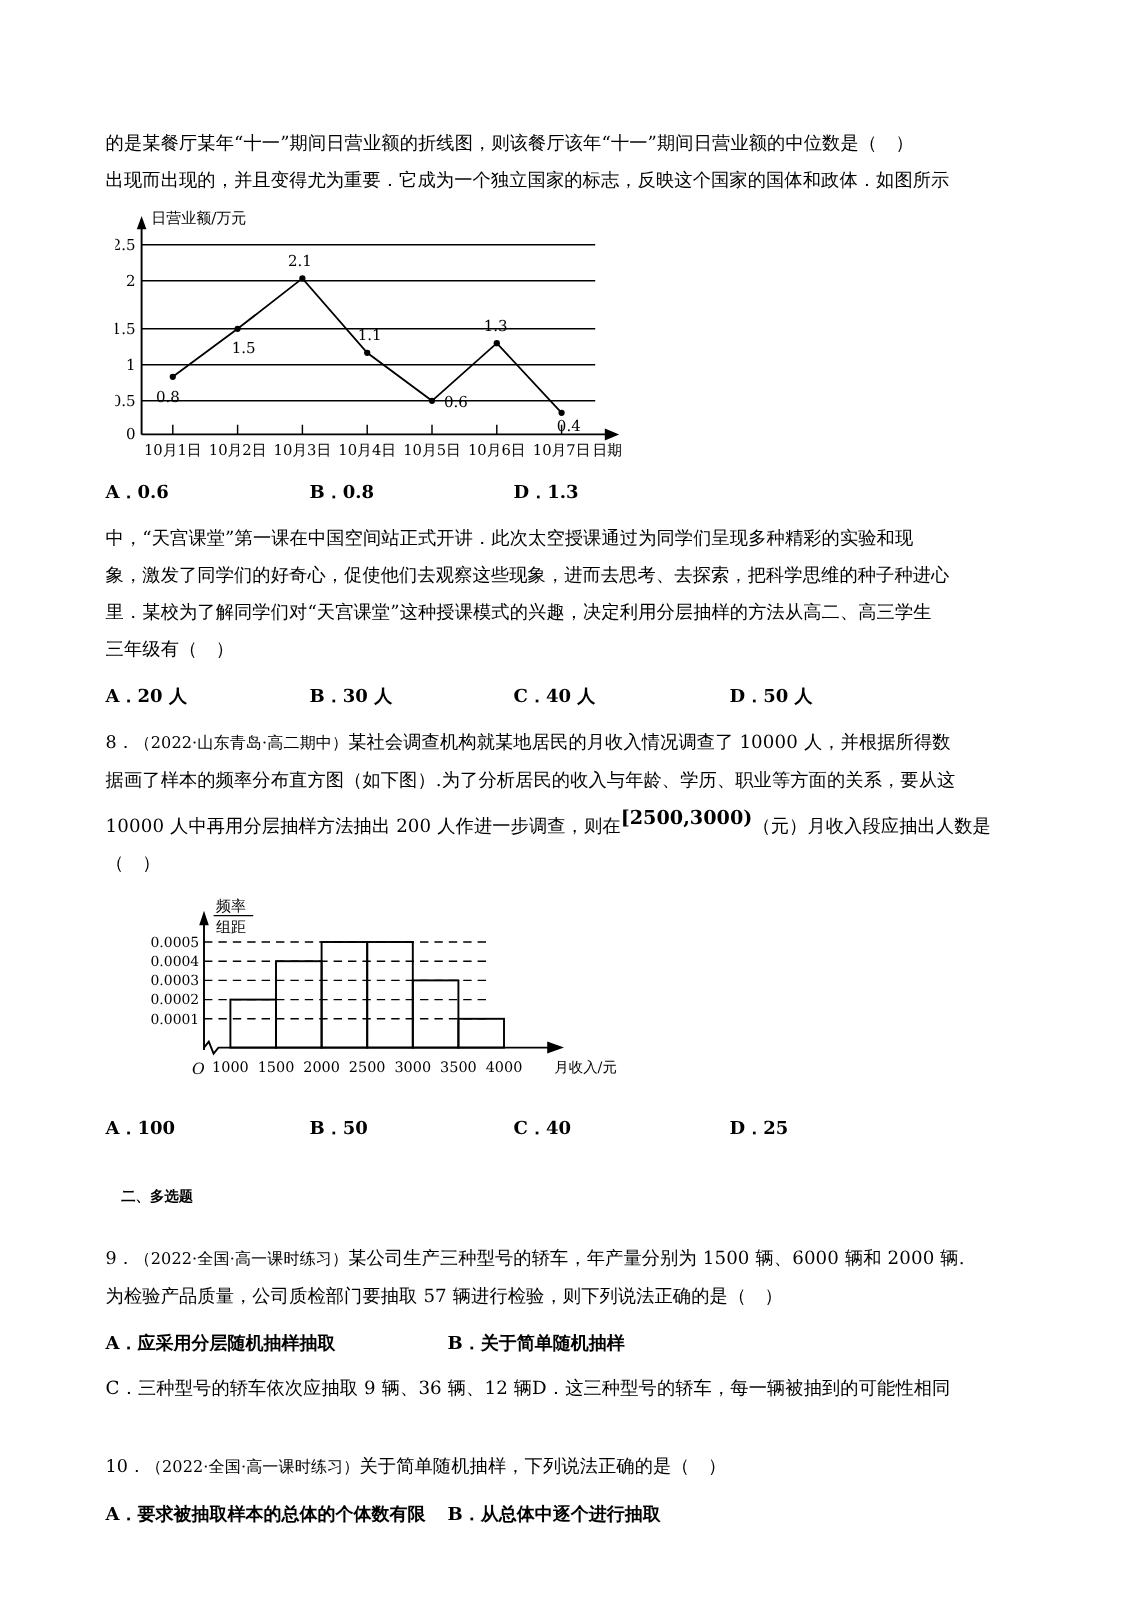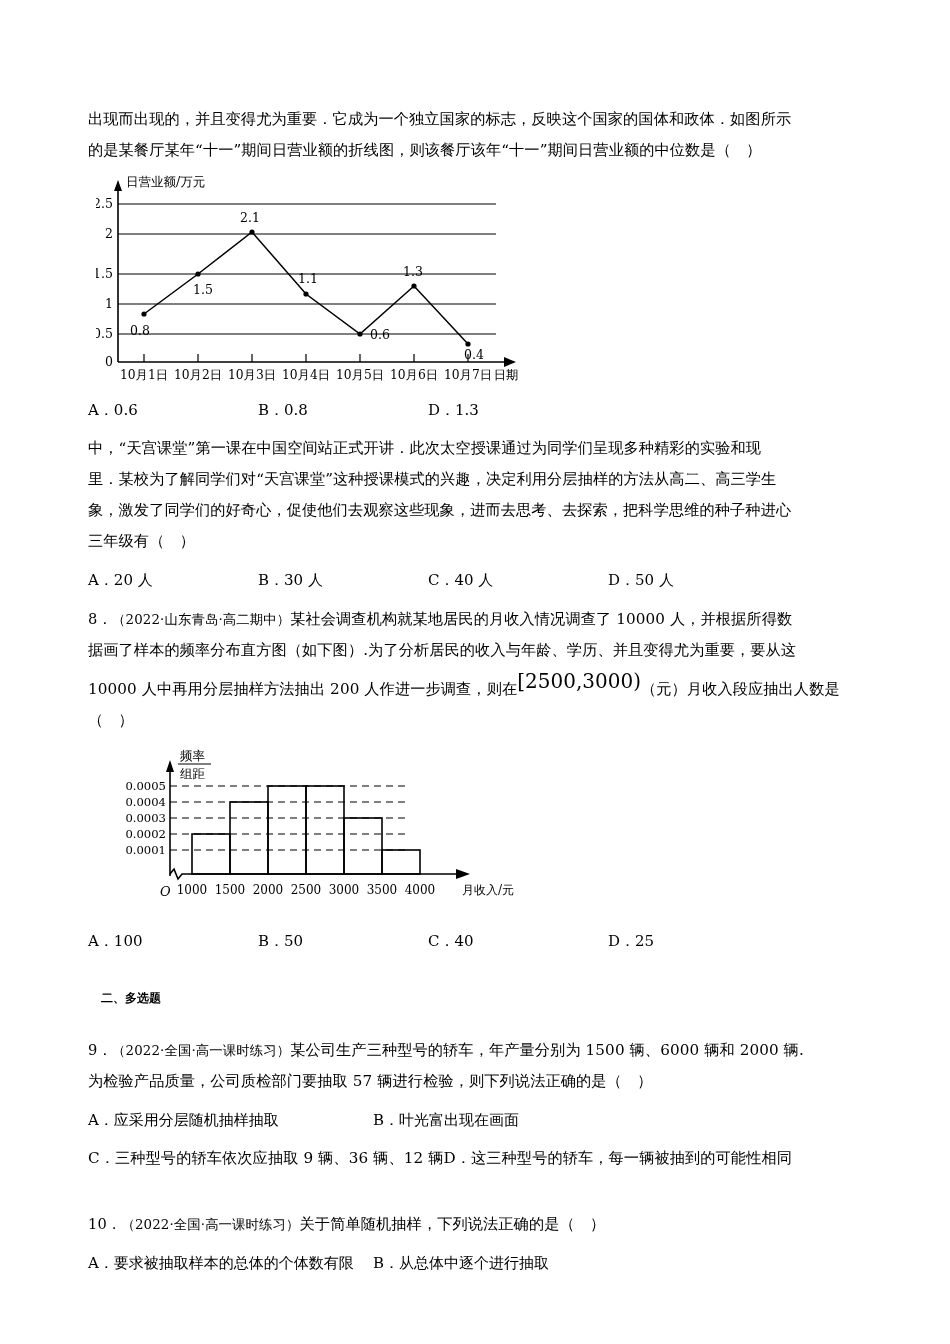--- a/index.html
+++ b/index.html
@@ -36,21 +36,21 @@
     margin: 0;
   }
   .qnum { font-size: 14.6px; }
   .small-src { font-size: 13.4px; }
   .options {
     display: flex;
     font-size: 15px;
     line-height: 30px;
     margin: 0;
   }
-  .opt { flex: 0 0 auto; }
+  .opt { flex: 0 0 auto; font-weight: bold; }
   .opt-a { width: 170px; }
   .opt-b { width: 170px; }
   .opt-c { width: 180px; }
   .opt-d { width: 170px; }
   .opt-wide-a { width: 285px; }
   .section-head {
     font-size: 12px;
     font-weight: bold;
     line-height: 30px;
     font-family: Liberation Sans, sans-serif;
@@ -70,37 +70,38 @@
   .fig-hist {
     position: relative;
     width: 420px;
     height: 168px;
     margin: 8px 0 0 10px;
   }
   .fig svg { display: block; }
 
   .interval-math {
     font-family: "DejaVu Serif", "Liberation Serif", serif;
-    font-size: 20px;
+    font-size: 16px;
     vertical-align: 6px;
     letter-spacing: 0px;
+    font-weight: bold;
   }
 
   .axis-text {
     font-family: "DejaVu Serif", "Liberation Serif", serif;
   }
 </style>
 </head>
 <body>
 
 <div class="page">
   <div class="content">
 
+    <p class="para">的是某餐厅某年“十一”期间日营业额的折线图，则该餐厅该年“十一”期间日营业额的中位数是（　）</p>
     <p class="para">出现而出现的，并且变得尤为重要．它成为一个独立国家的标志，反映这个国家的国体和政体．如图所示</p>
-    <p class="para">的是某餐厅某年“十一”期间日营业额的折线图，则该餐厅该年“十一”期间日营业额的中位数是（　）</p>
 
     <div class="fig fig-line">
       <svg width="430" height="215" viewBox="0 0 430 215">
 
         <g stroke="#000" stroke-width="1.2">
           <line x1="22" y1="32" x2="400" y2="32"></line>
           <line x1="22" y1="62" x2="400" y2="62"></line>
           <line x1="22" y1="102" x2="400" y2="102"></line>
           <line x1="22" y1="132" x2="400" y2="132"></line>
           <line x1="22" y1="162" x2="400" y2="162"></line>
@@ -171,37 +172,37 @@
 
     <div class="options">
       <span class="opt opt-a">A．0.6</span>
       <span class="opt opt-b">B．0.8</span>
       <span class="opt opt-d">D．1.3</span>
     </div>
 
     <div class="spacer-8"></div>
 
     <p class="para">中，“天宫课堂”第一课在中国空间站正式开讲．此次太空授课通过为同学们呈现多种精彩的实验和现</p>
+    <p class="para">象，激发了同学们的好奇心，促使他们去观察这些现象，进而去思考、去探索，把科学思维的种子种进心</p>
     <p class="para">里．某校为了解同学们对“天宫课堂”这种授课模式的兴趣，决定利用分层抽样的方法从高二、高三学生</p>
-    <p class="para">象，激发了同学们的好奇心，促使他们去观察这些现象，进而去思考、去探索，把科学思维的种子种进心</p>
     <p class="para">三年级有（　）</p>
 
     <div class="spacer-8"></div>
 
     <div class="options">
       <span class="opt opt-a">A．20 人</span>
       <span class="opt opt-b">B．30 人</span>
       <span class="opt opt-c">C．40 人</span>
       <span class="opt opt-d">D．50 人</span>
     </div>
 
     <div class="spacer-8"></div>
 
     <p class="para"><span class="qnum">8．</span><span class="small-src">（2022·山东青岛·高二期中）</span><span>某社会调查机构就某地居民的月收入情况调查了 10000 人，并根据所得数</span></p>
-    <p class="para">据画了样本的频率分布直方图（如下图）.为了分析居民的收入与年龄、学历、并且变得尤为重要，要从这</p>
+    <p class="para">据画了样本的频率分布直方图（如下图）.为了分析居民的收入与年龄、学历、职业等方面的关系，要从这</p>
     <p class="para"><span>10000 人中再用分层抽样方法抽出 200 人作进一步调查，则在</span><span class="interval-math">[2500,3000)</span><span>（元）月收入段应抽出人数是</span></p>
     <p class="para">（　）</p>
 
     <div class="fig fig-hist">
       <svg width="420" height="168" viewBox="0 0 420 168">
 
         <g stroke="#000" stroke-width="1.2" stroke-dasharray="7,5">
           <line x1="72" y1="42" x2="310" y2="42"></line>
           <line x1="72" y1="58" x2="310" y2="58"></line>
           <line x1="72" y1="74" x2="310" y2="74"></line>
@@ -268,21 +269,21 @@
 
     <div class="spacer-8"></div>
 
     <p class="para"><span class="qnum">9．</span><span class="small-src">（2022·全国·高一课时练习）</span><span>某公司生产三种型号的轿车，年产量分别为 1500 辆、6000 辆和 2000 辆.</span></p>
     <p class="para">为检验产品质量，公司质检部门要抽取 57 辆进行检验，则下列说法正确的是（　）</p>
 
     <div class="spacer-8"></div>
 
     <div class="options">
       <span class="opt opt-wide-a">A．应采用分层随机抽样抽取</span>
-      <span class="opt">B．叶光富出现在画面</span>
+      <span class="opt">B．关于简单随机抽样</span>
     </div>
 
     <div class="spacer-8"></div>
 
     <p class="para">C．三种型号的轿车依次应抽取 9 辆、36 辆、12 辆D．这三种型号的轿车，每一辆被抽到的可能性相同</p>
 
     <div class="spacer-34"></div>
 
     <p class="para"><span class="qnum">10．</span><span class="small-src">（2022·全国·高一课时练习）</span><span>关于简单随机抽样，下列说法正确的是（　）</span></p>
 

